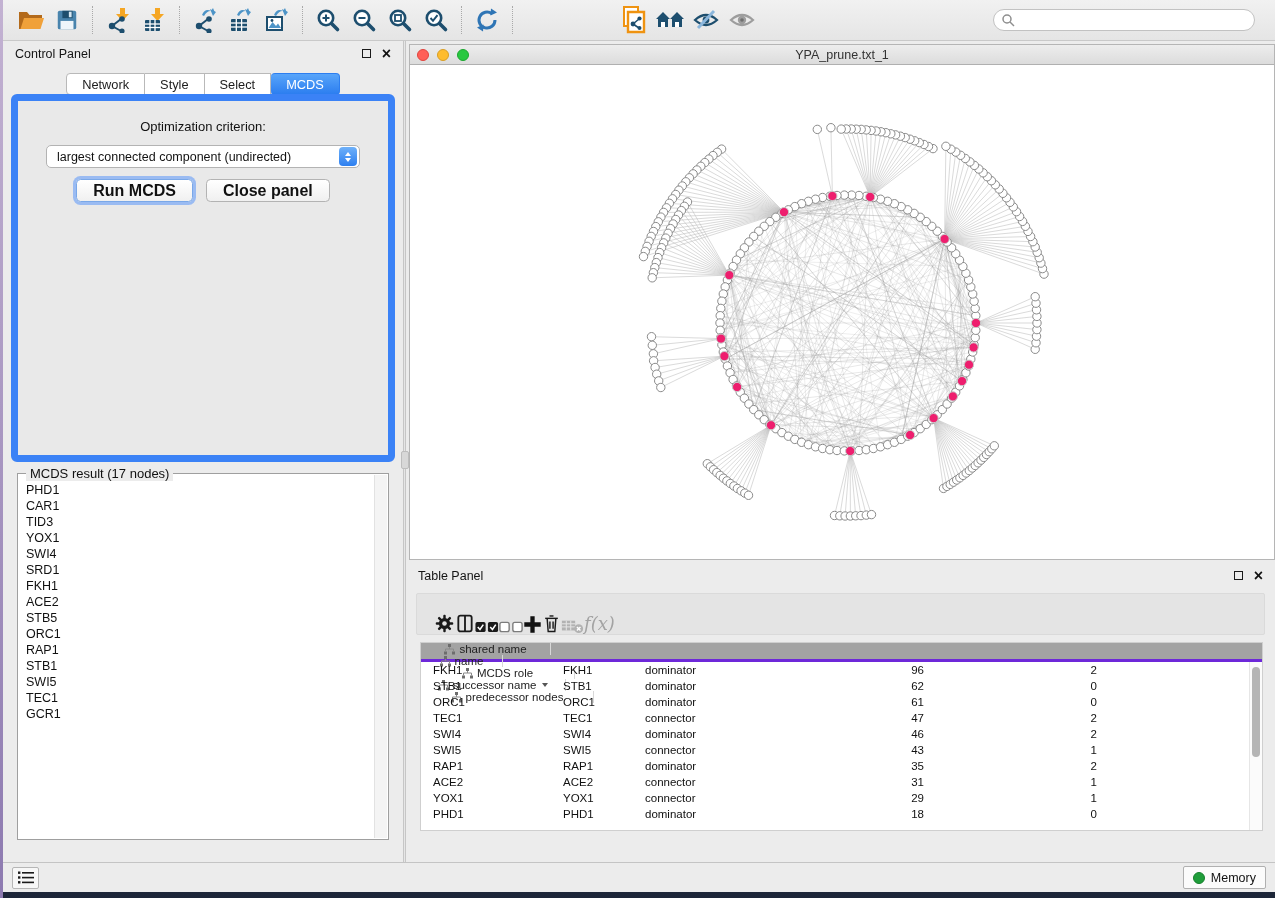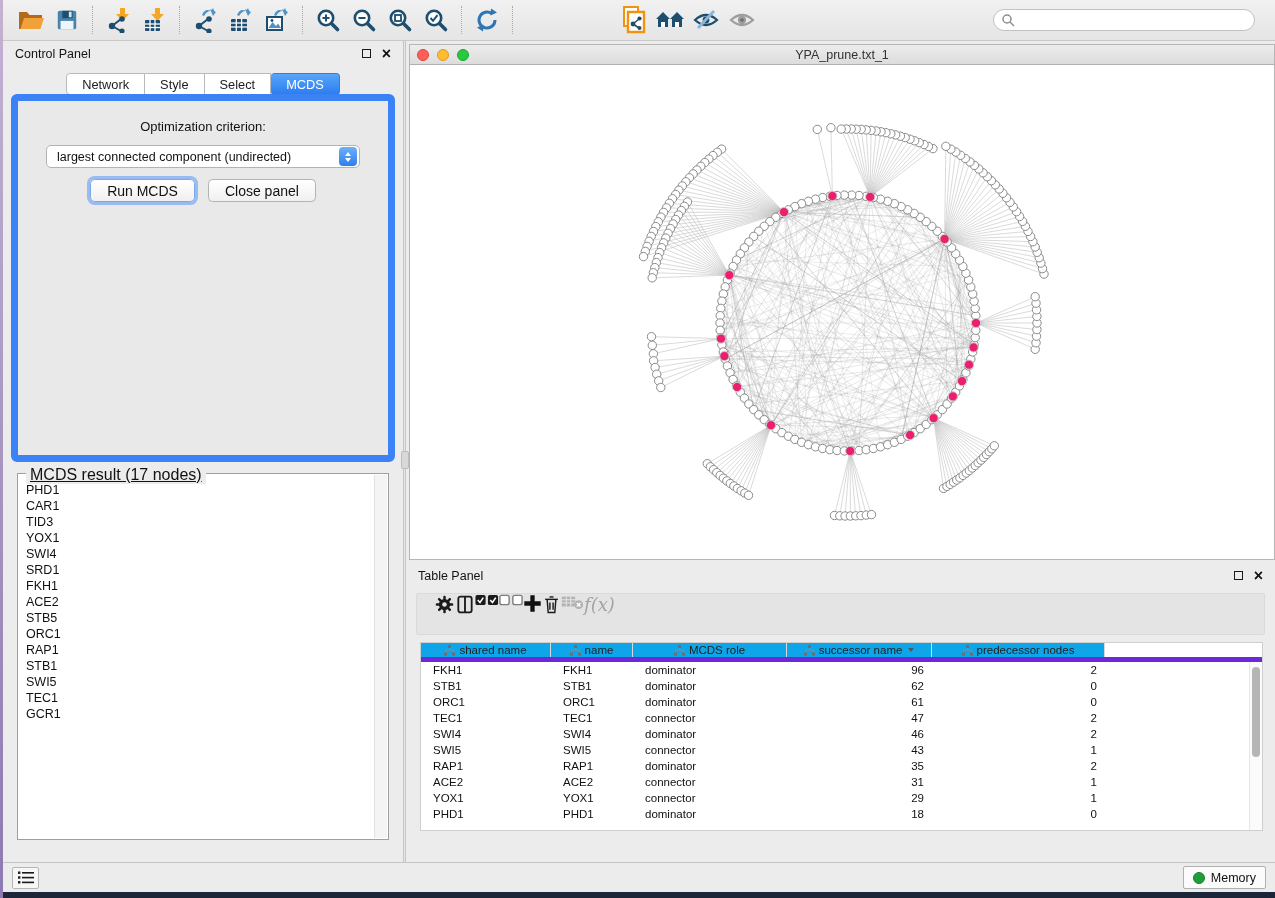--- a/index.html
+++ b/index.html
@@ -42,27 +42,27 @@
   .dropdown{margin:11px auto 0;width:314px;height:23px;background:#fff;border:1px solid #b3b3b3;
     border-radius:5px;display:flex;align-items:center;font-size:12.5px;color:#111;padding-left:10px;}
   .dropdown .dd-text{flex:1;white-space:nowrap;overflow:hidden;}
   .dd-stepper{width:18px;height:19px;margin-right:2px;border-radius:4px;
     background:linear-gradient(#6fb1f9,#2d7ff0);display:flex;flex-direction:column;
     align-items:center;justify-content:center;gap:2px;}
   .dd-up{width:0;height:0;border-left:3.5px solid transparent;border-right:3.5px solid transparent;border-bottom:4px solid #fff;}
   .dd-down{width:0;height:0;border-left:3.5px solid transparent;border-right:3.5px solid transparent;border-top:4px solid #fff;}
   .btn-row{margin-top:11px;display:flex;justify-content:center;gap:13px;}
   .btn{height:23px;padding:0 16px;background:linear-gradient(#ffffff,#f0f0f0);
-    border:1px solid #b3b3b3;border-radius:4.5px;font-size:14px;color:#111;
-    display:flex;align-items:center;}
+    border:1px solid #b3b3b3;border-radius:4.5px;font-size:16px;color:#111;
+    display:flex;align-items:center;font-weight:bold;}
   .btn.focused{box-shadow:0 0 0 3px rgba(90,150,250,.55);border-color:#7aa8e8;}
   .groupbox{position:absolute;left:14px;right:14px;top:432px;bottom:22px;background:#fff;
     border:1px solid #9f9f9f;}
   .groupbox .legend{position:absolute;top:-8px;left:8px;background:#ececec;padding:0 4px;
-    font-size:16px;color:#111;text-decoration:underline;}
+    font-size:13px;color:#111;}
   .mcds-list{position:absolute;left:1px;top:8px;bottom:1px;right:14px;overflow:hidden;
     font-size:12.5px;color:#111;}
   .mcds-list .list-item{height:16px;line-height:16px;padding-left:7px;}
   .list-scroll{position:absolute;right:1px;top:1px;bottom:1px;width:13px;background:#f4f4f4;
     border-left:1px solid #e2e2e2;}
 
   
   .right-area{position:absolute;left:403px;right:0;top:41px;bottom:30px;}
   .netwin{position:absolute;left:3px;right:0;top:3px;height:516px;background:#fff;
     border:1px solid #b5b5b5;}
@@ -71,26 +71,26 @@
   .tl{width:12px;height:12px;border-radius:50%;margin-right:8px;flex:0 0 auto;}
   .tl.red{background:#ff5f57;border:1px solid #e0443e;}
   .tl.yellow{background:#febc2e;border:1px solid #d89e24;}
   .tl.green{background:#28c840;border:1px solid #1ba72f;}
   .net-title{position:absolute;left:0;right:0;text-align:center;font-size:12.5px;color:#333;}
   .net-canvas{position:relative;width:100%;height:494px;background:#fff;}
 
   
   .table-panel{position:absolute;left:0;right:0;top:522px;bottom:0;background:#ececec;}
   .tp-toolbar{position:absolute;left:10px;right:10px;top:30px;height:42px;background:#e4e4e4;
-    border:1px solid #dadada;border-radius:2px;display:flex;align-items:flex-start;padding-left:17px;}
+    border:1px solid #dadada;border-radius:2px;display:flex;align-items:flex-end;padding-left:17px;}
   .tp-ic{display:flex;align-items:center;justify-content:center;}
   .fx{font-family:"DejaVu Serif","Liberation Serif",serif;font-style:italic;font-size:18px;color:#a3a3a3;}
   .tp-table{position:absolute;left:14px;right:12px;top:79px;height:189px;background:#fff;
     border:1px solid #cfcfcf;overflow:hidden;}
-  .thead{display:flex;height:19px;background:#0ea5e9;border-bottom:5px solid #6d28d9;}
+  .thead{display:flex;height:19px;background:#a3a3a3;border-bottom:3px solid #6d28d9;flex-direction:column;}
   .th{display:flex;align-items:center;justify-content:center;gap:4px;font-size:11.5px;color:#222;
     border-right:1px solid #d8d8d8;position:relative;}
   .th .chev{width:0;height:0;border-left:3.5px solid transparent;border-right:3.5px solid transparent;
     border-top:4.5px solid #555;margin-left:2px;}
   .tbody{position:relative;}
   .tr{display:flex;height:16px;line-height:16px;}
   .td{font-size:11.5px;color:#111;overflow:hidden;white-space:nowrap;}
   .td.left{padding-left:12px;text-align:left;}
   .td.right{padding-right:8px;text-align:right;}
   .tscroll{position:absolute;right:0;top:19px;bottom:0;width:13px;background:#fbfbfb;border-left:1px solid #e6e6e6;}

